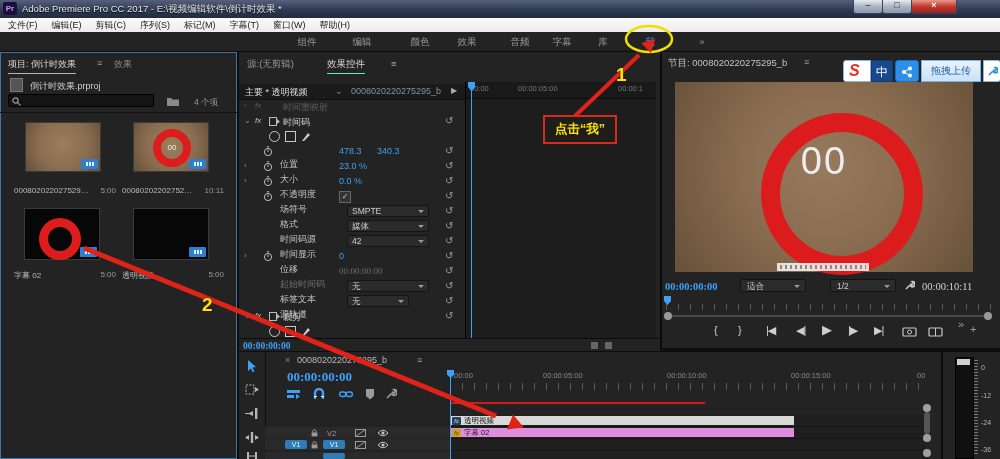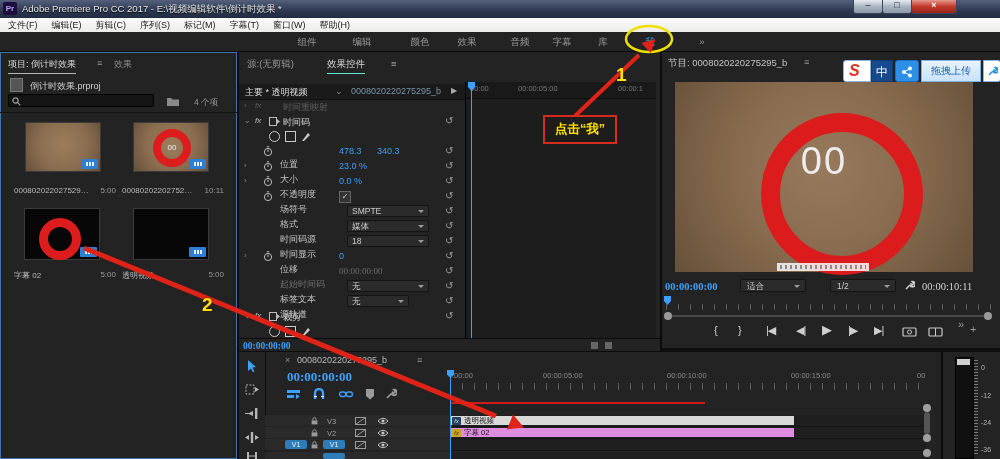--- a/index.html
+++ b/index.html
@@ -302,21 +302,21 @@
     </div>
 
     <div class="frow">
       <span class="flabel">时间码源</span>
       <span class="dd">媒体</span>
       <span class="reset">↺</span>
     </div>
 
     <div class="frow">
       <span class="flabel">时间显示</span>
-      <span class="dd">18</span>
+      <span class="dd">42</span>
       <span class="reset">↺</span>
     </div>
 
     <div class="frow">
       <span class="car">›</span>
       <svg class="stopw" width="10" height="11" viewBox="0 0 10 11">
           <circle cx="5" cy="6" r="3.6" fill="none" stroke="#bbb" stroke-width="1"></circle>
           <line x1="5" y1="6" x2="5" y2="3.6" stroke="#bbb"></line>
           <line x1="3.8" y1="0.8" x2="6.2" y2="0.8" stroke="#bbb"></line>
         </svg>
@@ -505,35 +505,20 @@
   <span class="rlabel" style="left:552px;top:19px">00:00:15:00</span>
   <span class="rlabel" style="left:678px;top:19px">00</span>
   <div class="abs ticks" style="left:211px;top:31px;width:476px;height:7px"></div>
   <div class="abs" style="left:211px;top:50px;width:255px;height:2px;background:#d31a1a"></div>
 
   <div class="lane" style="top:63px"></div>
   <div class="lane" style="top:75px"></div>
   <div class="lane" style="top:86.5px"></div>
   <div class="lane" style="top:100px;height:7px"></div>
 
-  <div class="trow" style="top:63px">
-    <svg class="icon" style="left:46px;top:2px" width="7" height="8" viewBox="0 0 7 8">
-        <rect x="0.6" y="3.4" width="5.8" height="4" fill="#9a9a9a"></rect>
-        <path d="M1.8,3.4 V2.4 a1.7,1.7 0 0 1 3.4,0 V3.4" fill="none" stroke="#9a9a9a"></path>
-      </svg>
-    <span class="ttext" style="left:62px">V3</span>
-    <svg class="icon" style="left:90px;top:2px" width="11" height="8" viewBox="0 0 11 8">
-        <rect x="0.5" y="0.5" width="10" height="7" fill="none" stroke="#9a9a9a"></rect>
-        <line x1="0.5" y1="7.5" x2="10.5" y2="0.5" stroke="#9a9a9a"></line>
-      </svg>
-    <svg class="icon" style="left:112px;top:2px" width="12" height="8" viewBox="0 0 12 8">
-        <path d="M1,4 Q6,-1.5 11,4 Q6,9.5 1,4 Z" fill="none" stroke="#c4c4c4"></path>
-        <circle cx="6" cy="4" r="1.6" fill="#c4c4c4"></circle>
-      </svg>
-  </div>
   <div class="trow" style="top:75px">
     <svg class="icon" style="left:46px;top:2px" width="7" height="8" viewBox="0 0 7 8">
         <rect x="0.6" y="3.4" width="5.8" height="4" fill="#9a9a9a"></rect>
         <path d="M1.8,3.4 V2.4 a1.7,1.7 0 0 1 3.4,0 V3.4" fill="none" stroke="#9a9a9a"></path>
       </svg>
     <span class="ttext" style="left:62px">V2</span>
     <svg class="icon" style="left:90px;top:2px" width="11" height="8" viewBox="0 0 11 8">
         <rect x="0.5" y="0.5" width="10" height="7" fill="none" stroke="#9a9a9a"></rect>
         <line x1="0.5" y1="7.5" x2="10.5" y2="0.5" stroke="#9a9a9a"></line>
       </svg>

